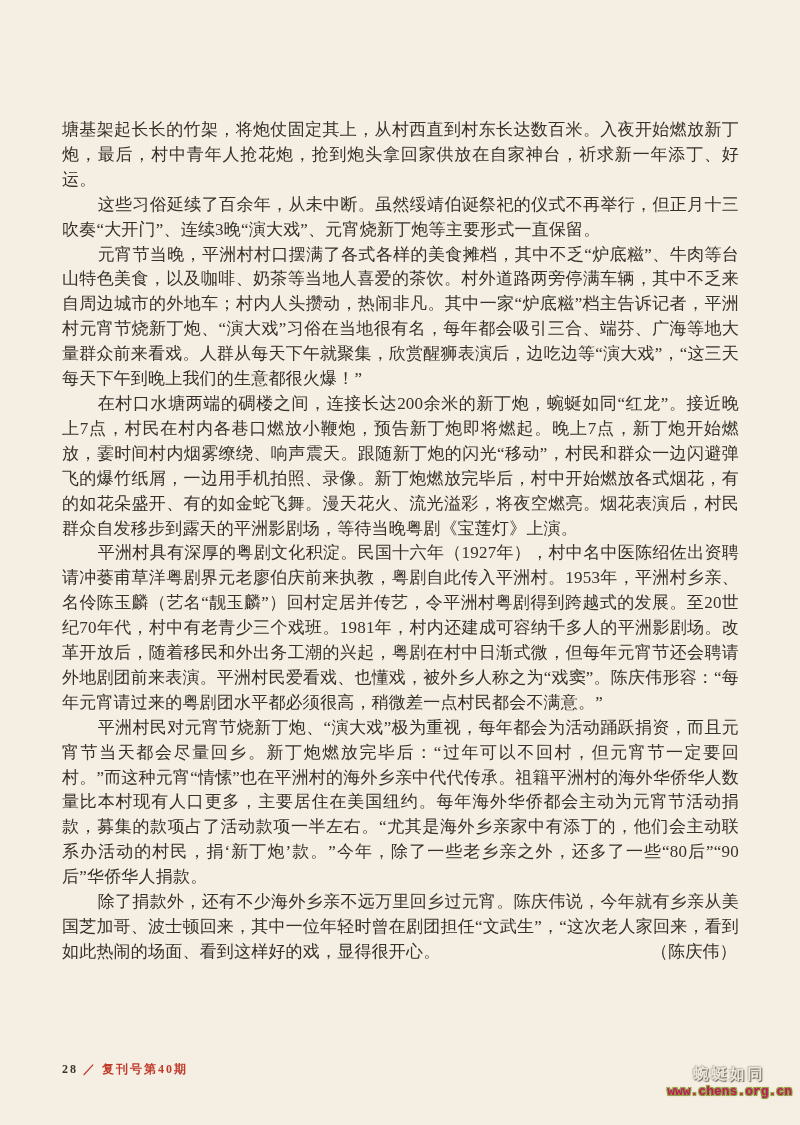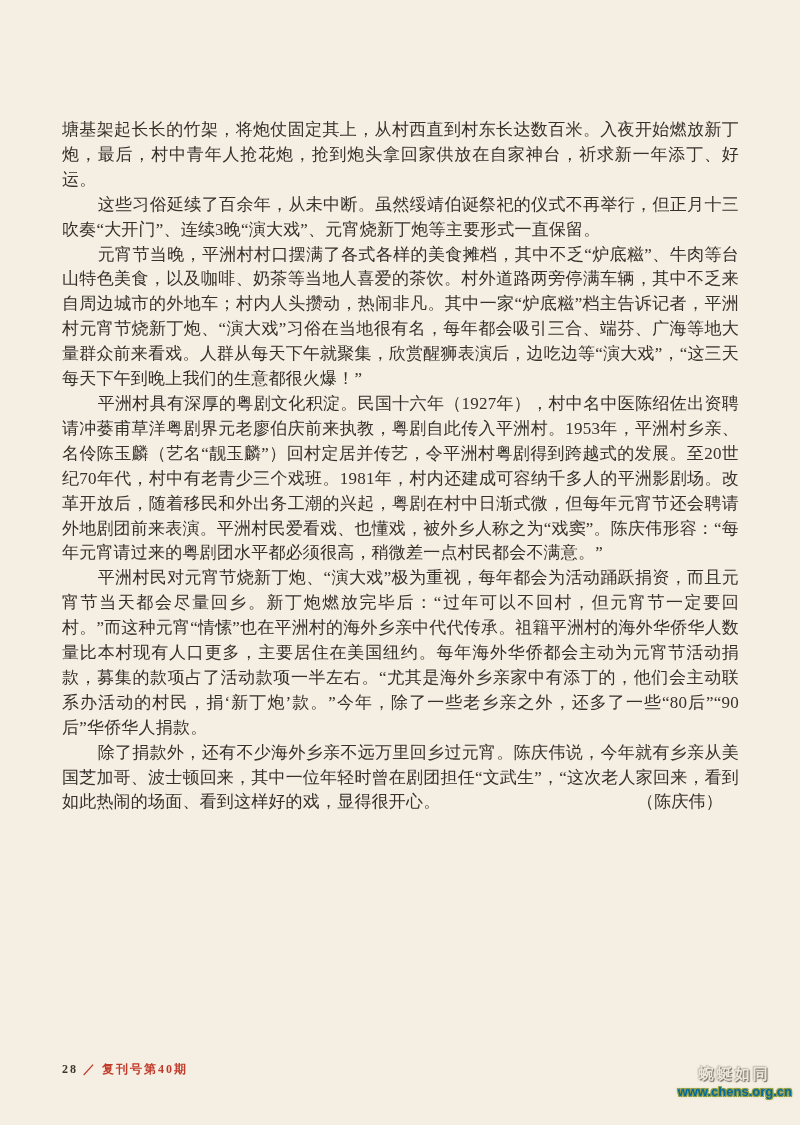--- a/index.html
+++ b/index.html
@@ -20,21 +20,21 @@
     font-size:17px;
     line-height:24.9px;
     text-align:justify;
     letter-spacing:0.2px;
   }
   .article p { margin:0; }
   .article p.indent { text-indent:2.1em; }
   .p-last { position:relative; }
   .byline {
     position:absolute;
-    right:16px;
+    right:2px;
     bottom:0;
     white-space:nowrap;
   }
   .footer {
     position:absolute;
     left:62px;
     top:1061px;
     font-size:12px;
     font-weight:bold;
     letter-spacing:2px;
@@ -56,37 +56,38 @@
     font-weight:bold;
     letter-spacing:3px;
     color:#ece5d8;
     text-shadow: 1px 1px 1px #6f6a60, -1px -1px 1px #c9c2b4, 0 0 2px #837d71;
     font-family:"Liberation Sans","DejaVu Sans",sans-serif;
   }
   .wm-url {
     display:block;
     font-size:13px;
     font-weight:bold;
-    color:#0369a1;
+    color:#be185d;
     text-shadow:
       1px 1px 0 #8f9c3e, -1px -1px 0 #8f9c3e,
       1px -1px 0 #8f9c3e, -1px 1px 0 #8f9c3e,
       0 0 3px #aab54a;
-    font-family:Liberation Sans, sans-serif;
+    font-family:Liberation Mono, monospace;
   }
 </style>
 </head>
 <body>
 
 <div class="page">
 
   <div class="article">
     <p>塘基架起长长的竹架，将炮仗固定其上，从村西直到村东长达数百米。入夜开始燃放新丁炮，最后，村中青年人抢花炮，抢到炮头拿回家供放在自家神台，祈求新一年添丁、好运。</p>
     <p class="indent">这些习俗延续了百余年，从未中断。虽然绥靖伯诞祭祀的仪式不再举行，但正月十三吹奏“大开门”、连续3晚“演大戏”、元宵烧新丁炮等主要形式一直保留。</p>
     <p class="indent">元宵节当晚，平洲村村口摆满了各式各样的美食摊档，其中不乏“炉底糍”、牛肉等台山特色美食，以及咖啡、奶茶等当地人喜爱的茶饮。村外道路两旁停满车辆，其中不乏来自周边城市的外地车；村内人头攒动，热闹非凡。其中一家“炉底糍”档主告诉记者，平洲村元宵节烧新丁炮、“演大戏”习俗在当地很有名，每年都会吸引三合、端芬、广海等地大量群众前来看戏。人群从每天下午就聚集，欣赏醒狮表演后，边吃边等“演大戏”，“这三天每天下午到晚上我们的生意都很火爆！”</p>
+    <p class="indent">在村口水塘两端的碉楼之间，连接长达200余米的新丁炮，蜿蜒如同“红龙”。接近晚上7点，村民在村内各巷口燃放小鞭炮，预告新丁炮即将燃起。晚上7点，新丁炮开始燃放，霎时间村内烟雾缭绕、响声震天。跟随新丁炮的闪光“移动”，村民和群众一边闪避弹飞的爆竹纸屑，一边用手机拍照、录像。新丁炮燃放完毕后，村中开始燃放各式烟花，有的如花朵盛开、有的如金蛇飞舞。漫天花火、流光溢彩，将夜空燃亮。烟花表演后，村民群众自发移步到露天的平洲影剧场，等待当晚粤剧《宝莲灯》上演。</p>
     <p class="indent">平洲村具有深厚的粤剧文化积淀。民国十六年（1927年），村中名中医陈绍佐出资聘请冲蒌甫草洋粤剧界元老廖伯庆前来执教，粤剧自此传入平洲村。1953年，平洲村乡亲、名伶陈玉麟（艺名“靓玉麟”）回村定居并传艺，令平洲村粤剧得到跨越式的发展。至20世纪70年代，村中有老青少三个戏班。1981年，村内还建成可容纳千多人的平洲影剧场。改革开放后，随着移民和外出务工潮的兴起，粤剧在村中日渐式微，但每年元宵节还会聘请外地剧团前来表演。平洲村民爱看戏、也懂戏，被外乡人称之为“戏窦”。陈庆伟形容：“每年元宵请过来的粤剧团水平都必须很高，稍微差一点村民都会不满意。”</p>
     <p class="indent">平洲村民对元宵节烧新丁炮、“演大戏”极为重视，每年都会为活动踊跃捐资，而且元宵节当天都会尽量回乡。新丁炮燃放完毕后：“过年可以不回村，但元宵节一定要回村。”而这种元宵“情愫”也在平洲村的海外乡亲中代代传承。祖籍平洲村的海外华侨华人数量比本村现有人口更多，主要居住在美国纽约。每年海外华侨都会主动为元宵节活动捐款，募集的款项占了活动款项一半左右。“尤其是海外乡亲家中有添丁的，他们会主动联系办活动的村民，捐‘新丁炮’款。”今年，除了一些老乡亲之外，还多了一些“80后”“90后”华侨华人捐款。</p>
     <p class="indent p-last">
       <span>除了捐款外，还有不少海外乡亲不远万里回乡过元宵。陈庆伟说，今年就有乡亲从美国芝加哥、波士顿回来，其中一位年轻时曾在剧团担任“文武生”，“这次老人家回来，看到如此热闹的场面、看到这样好的戏，显得很开心。</span>
       <span class="byline">（陈庆伟）</span>
     </p>
   </div>
 
   <div class="footer">
     <span class="page-num">28</span><span class="footer-sep">／</span><span class="issue">复刊号第40期</span>

